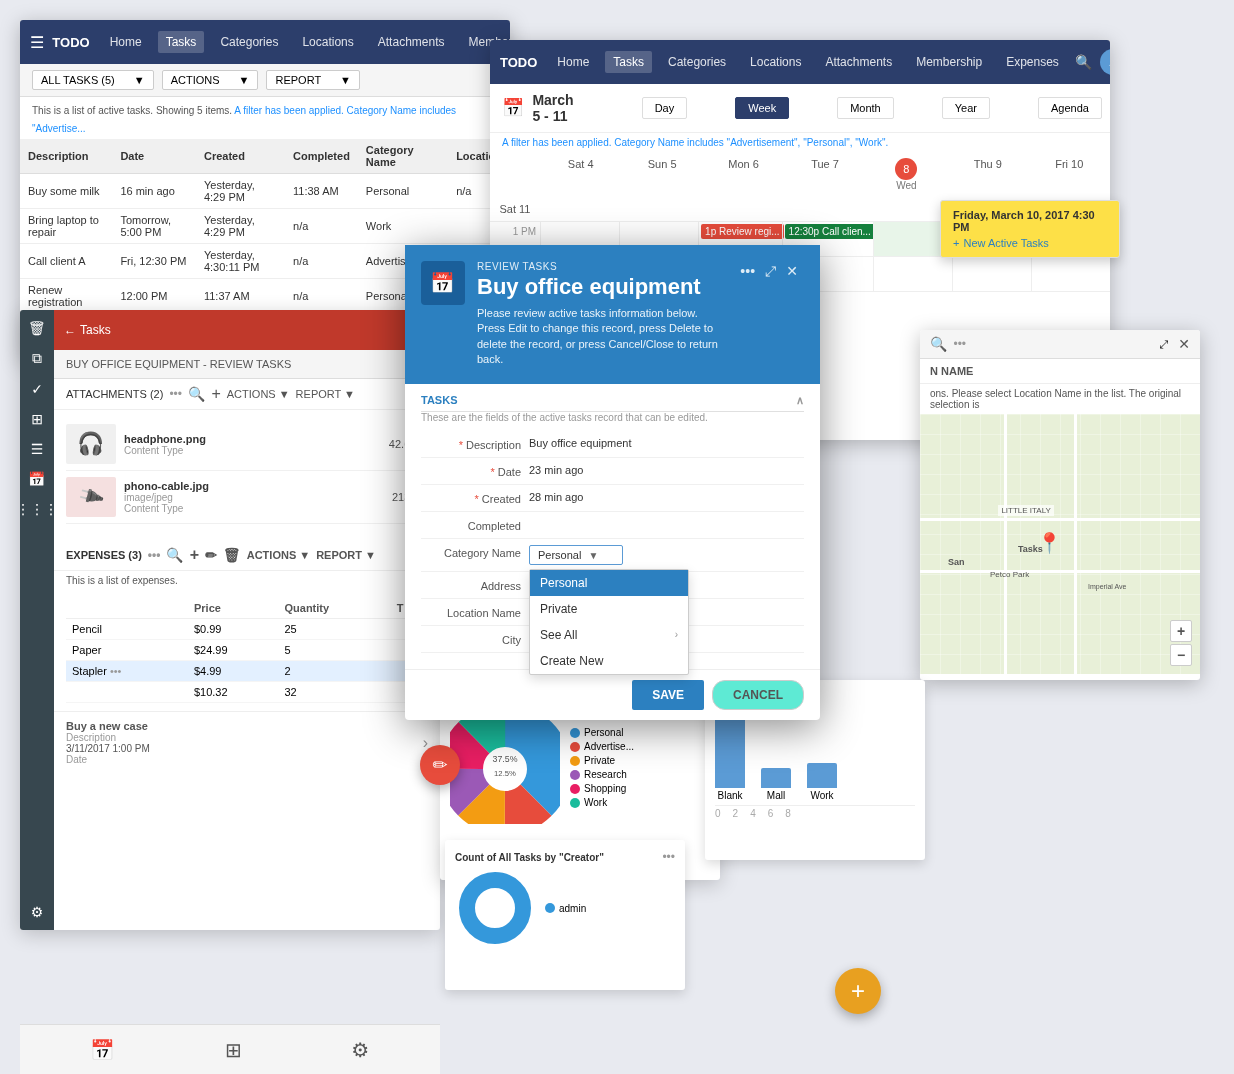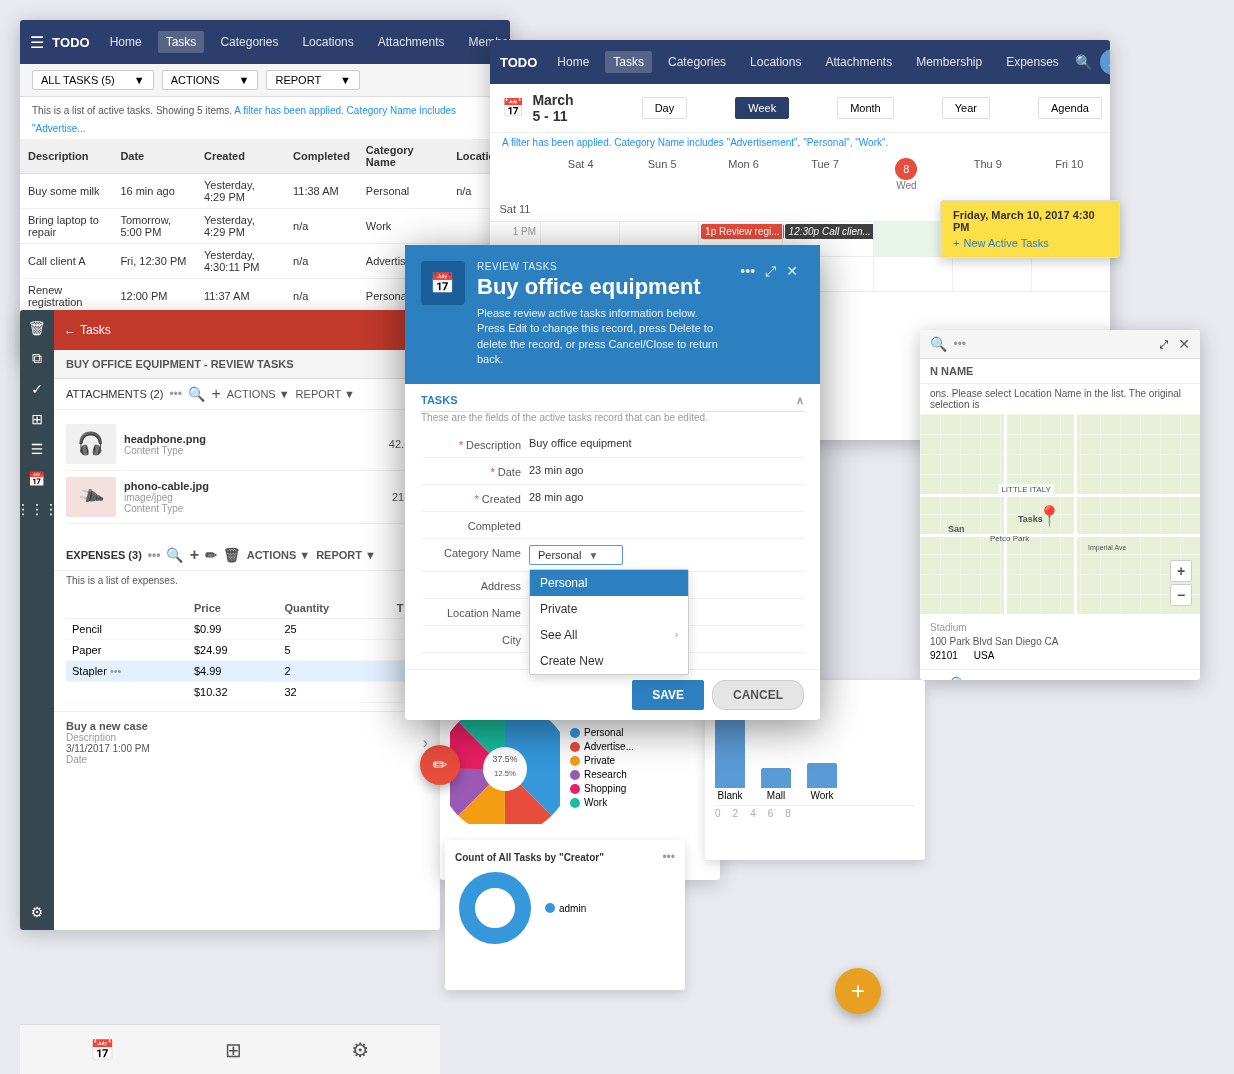--- a/index.html
+++ b/index.html
@@ -145,21 +145,21 @@
       position: absolute;
       border-radius: 2px;
       font-size: 10px;
       padding: 2px 4px;
       color: #fff;
       overflow: hidden;
       white-space: nowrap;
       font-size: 10px;
     }
     .event-red { background: #e74c3c; }
-    .event-purple { background: #404040; font-style: italic; }
+    .event-purple { background: #15803d; }
     .event-green { background: #27ae60; }
     .filter-text-cal { font-size: 10px; color: #1e90ff; padding: 4px 12px; }
 
     
     .attachments-panel {
       position: absolute;
       top: 310px;
       left: 20px;
       width: 420px;
       height: 620px;
@@ -170,21 +170,21 @@
     }
     .att-header {
       background: #c0392b;
       height: 40px;
       display: flex;
       align-items: center;
       padding: 0 10px;
       gap: 8px;
     }
     .att-back { color: #fff; font-size: 12px; display: flex; align-items: center; gap: 4px; cursor: pointer; }
-    .att-title-bar { padding: 8px 12px; background: #f5f5f5; border-bottom: 1px solid #ddd; font-size: 11px; font-weight: 700; color: #555; }
+    .att-title-bar { padding: 8px 12px; background: #f5f5f5; border-bottom: 1px solid #ddd; font-size: 11px; font-weight: 400; color: #555; }
     .section-toolbar { padding: 6px 12px; border-bottom: 1px solid #eee; display: flex; align-items: center; gap: 6px; font-size: 11px; }
     .section-label { font-size: 11px; color: #333; }
     .att-list { padding: 8px 12px; }
     .att-item { display: flex; align-items: center; gap: 8px; padding: 6px 0; border-bottom: 1px solid #f0f0f0; }
     .att-thumb {
       width: 50px; height: 40px;
       background: #f0f0f0;
       border-radius: 2px;
       overflow: hidden;
       display: flex; align-items: center; justify-content: center;
@@ -249,21 +249,21 @@
     }
     .map-toolbar {
       background: #f5f5f5;
       padding: 6px 10px;
       display: flex;
       align-items: center;
       gap: 6px;
       border-bottom: 1px solid #ddd;
       font-size: 11px;
     }
-    .map-body { position: relative; height: 200px; background: #e8f0d8; overflow: hidden; }
+    .map-body { position: relative; height: 260px; background: #e8f0d8; overflow: hidden; }
     .map-grid {
       position: absolute; inset: 0;
       background-image:
         linear-gradient(rgba(255,255,255,0.3) 1px, transparent 1px),
         linear-gradient(90deg, rgba(255,255,255,0.3) 1px, transparent 1px);
       background-size: 20px 20px;
     }
     .map-road-h {
       position: absolute;
       background: #fff;
@@ -344,21 +344,21 @@
       background: #2c80c0;
       color: #fff;
       border: none;
       padding: 7px 20px;
       border-radius: 2px;
       cursor: pointer;
       font-size: 12px;
       font-weight: 600;
     }
     .btn-cancel {
-      background: #e5e5e5;
+      background: #5eead4;
       color: #555;
       border: 1px solid #ccc;
       padding: 7px 20px;
       border-radius: 13px;
       cursor: pointer;
       font-size: 12px;
       font-weight: 600;
     }
 
     

